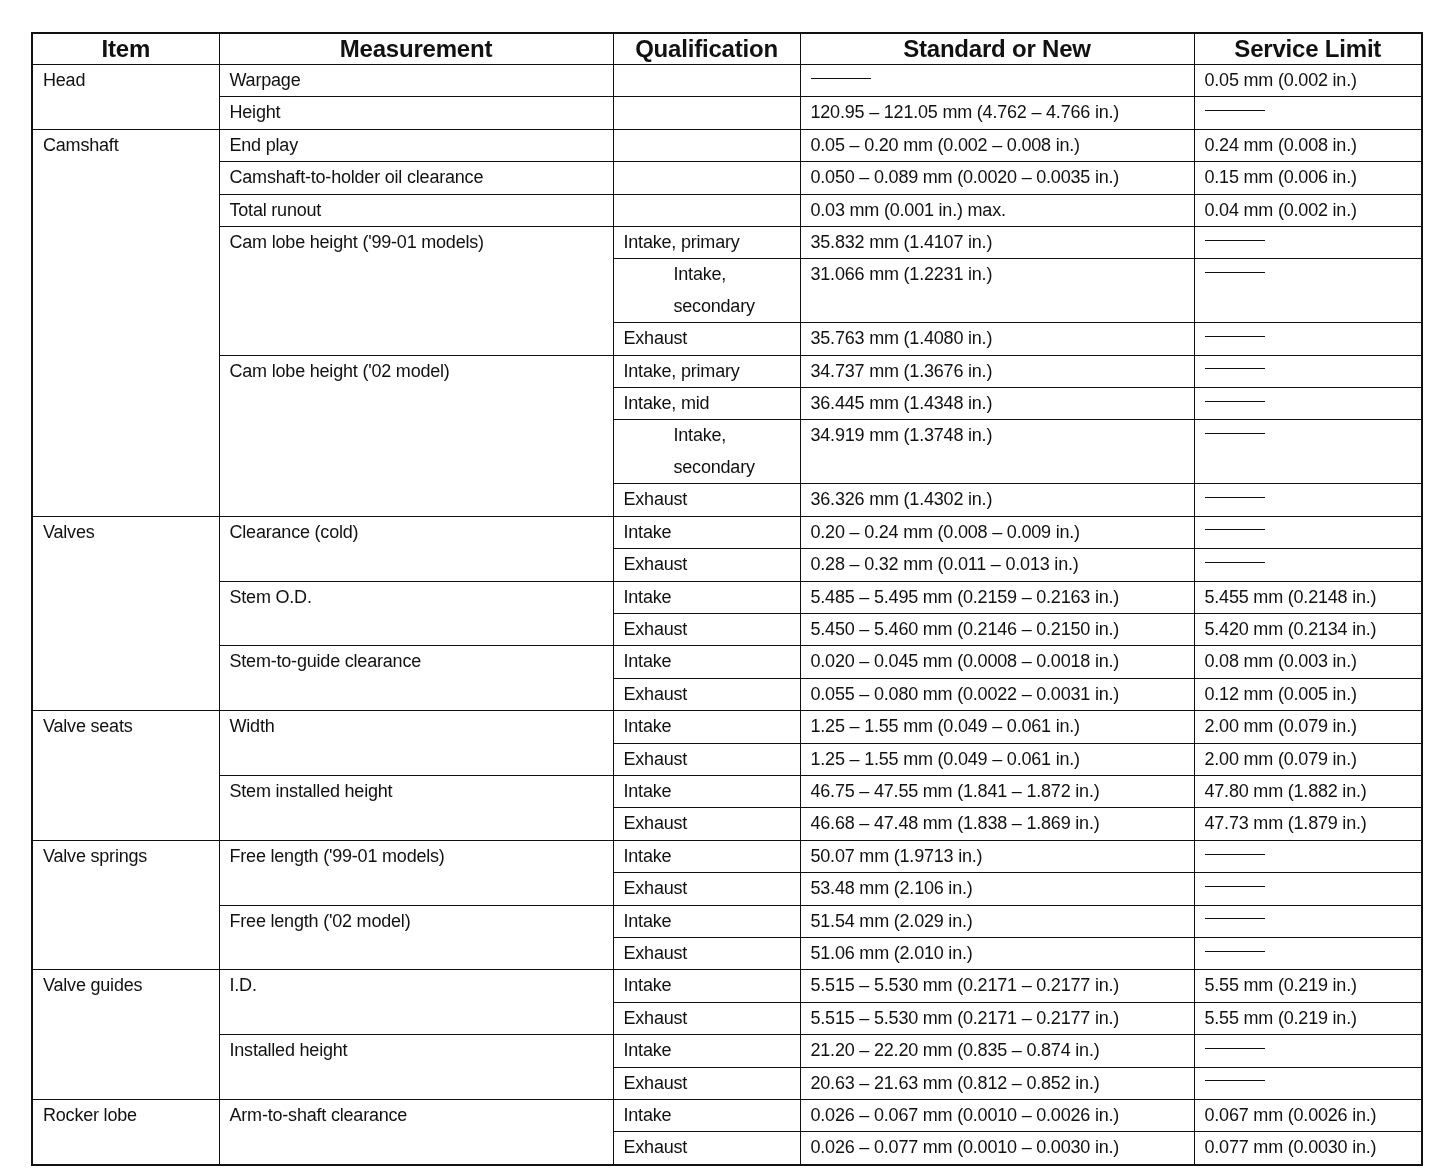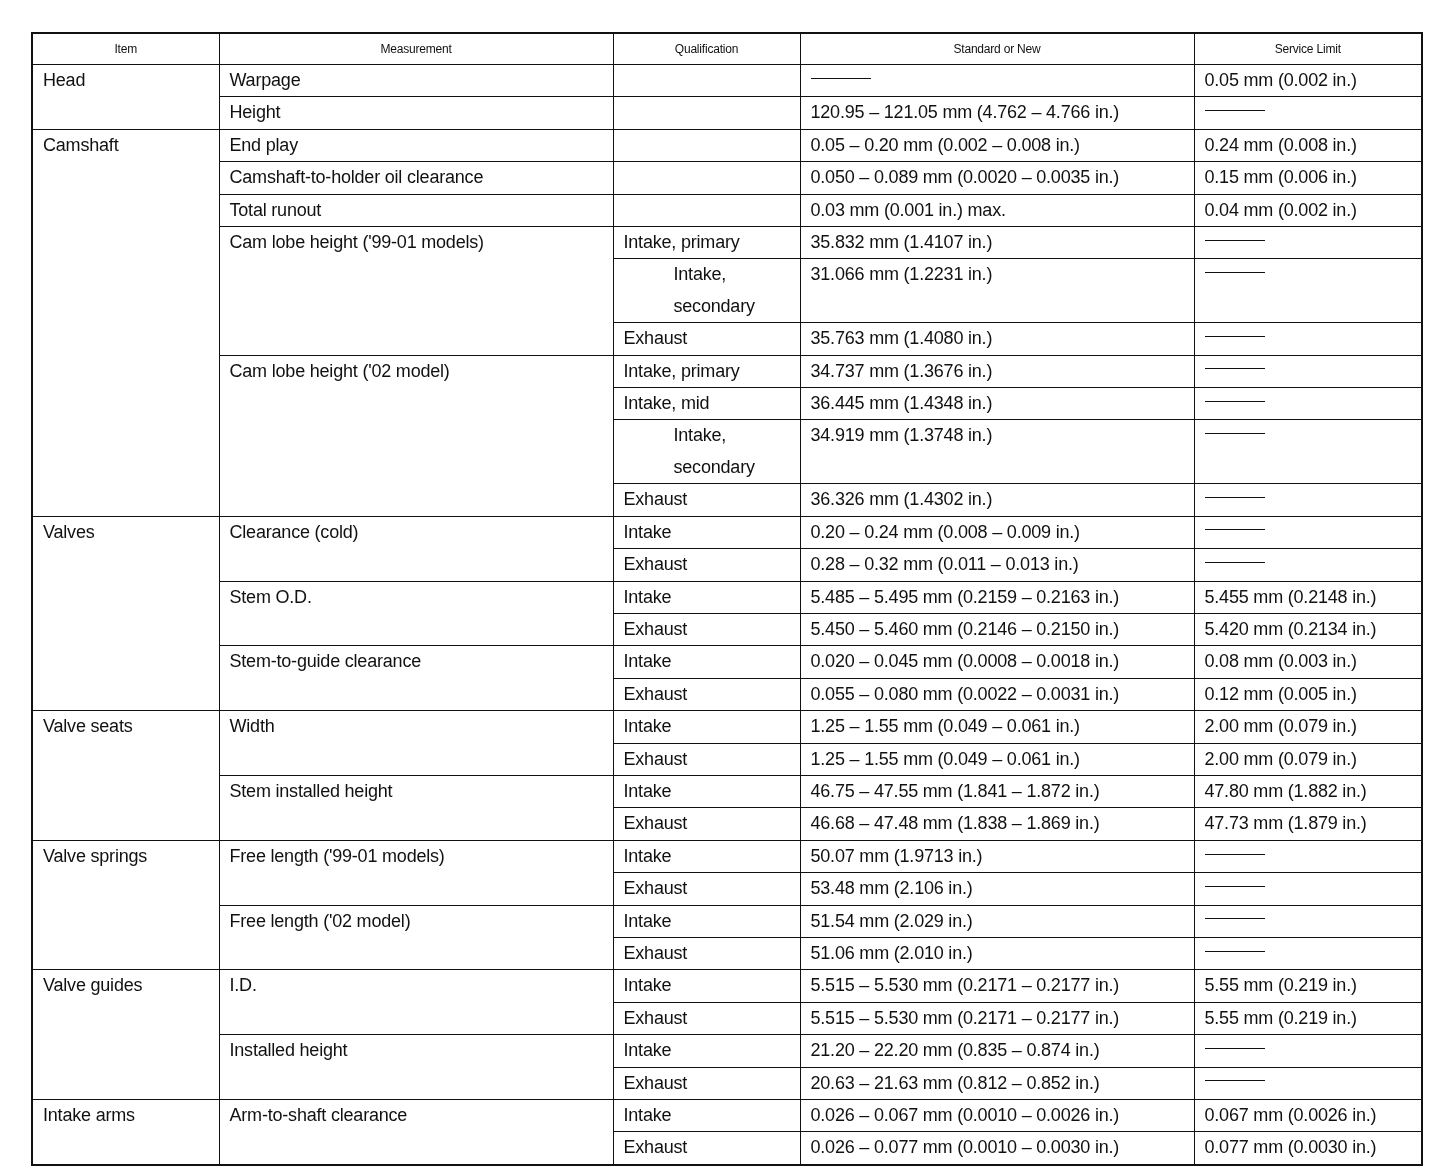--- a/index.html
+++ b/index.html
@@ -34,23 +34,23 @@
     font-size: 18px;
     line-height: 31.4px;
     height: 31.4px;
     padding: 0 10px;
     vertical-align: top;
     white-space: nowrap;
     overflow: hidden;
     letter-spacing: -0.2px;
   }
   table.spec th {
-    font-weight: normal;
+    font-weight: bold;
     text-align: center;
-    font-size: 12px;
+    font-size: 24px;
     height: 30px;
     line-height: 30px;
   }
   table.spec td.qual {
     text-align: left;
     white-space: normal;
   }
   table.spec td.item, table.spec td.meas { text-align: left; }
   .dash {
     display: inline-block;
@@ -250,21 +250,21 @@
         <td class="qual">Intake</td>
         <td class="std">21.20 – 22.20 mm (0.835 – 0.874 in.)</td>
         <td class="lim"><span class="dash"></span></td>
       </tr>
       <tr style="height: 31.4px;">
         <td class="qual">Exhaust</td>
         <td class="std">20.63 – 21.63 mm (0.812 – 0.852 in.)</td>
         <td class="lim"><span class="dash"></span></td>
       </tr>
       <tr style="height: 31.4px;">
-        <td class="item" rowspan="2">Intake arms</td>
+        <td class="item" rowspan="2">Rocker lobe</td>
         <td class="meas" rowspan="2">Arm-to-shaft clearance</td>
         <td class="qual">Intake</td>
         <td class="std">0.026 – 0.067 mm (0.0010 – 0.0026 in.)</td>
         <td class="lim">0.067 mm (0.0026 in.)</td>
       </tr>
       <tr style="height: 31.4px;">
         <td class="qual">Exhaust</td>
         <td class="std">0.026 – 0.077 mm (0.0010 – 0.0030 in.)</td>
         <td class="lim">0.077 mm (0.0030 in.)</td>
       </tr>

